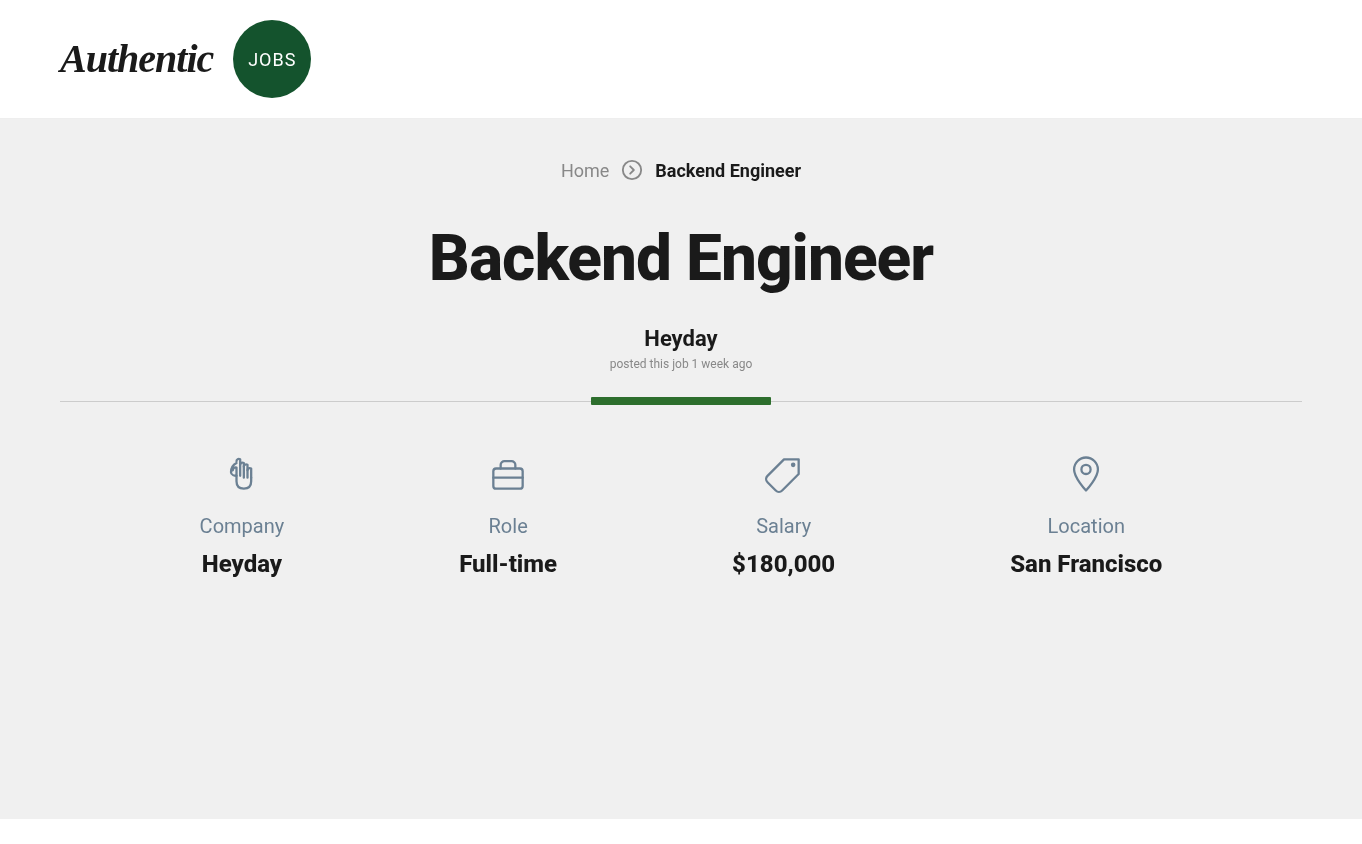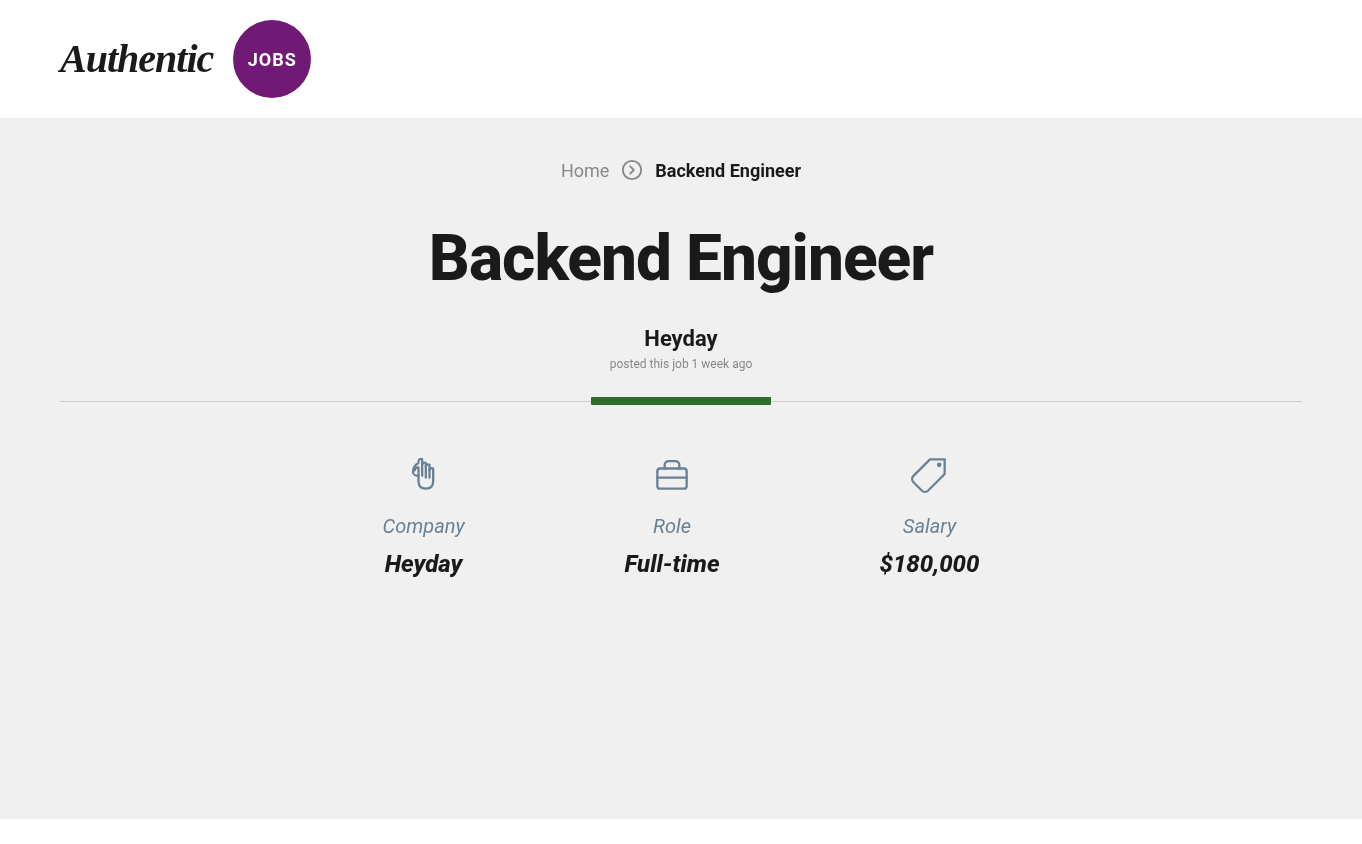--- a/index.html
+++ b/index.html
@@ -33,28 +33,28 @@
       font-style: italic;
       letter-spacing: -1px;
       line-height: 1;
       
       font-family: 'Brush Script MT', cursive, Georgia;
     }
 
     .logo-jobs-circle {
       width: 78px;
       height: 78px;
-      background: #701a75;
+      background: #14532d;
       border-radius: 50%;
       display: flex;
       align-items: center;
       justify-content: center;
       color: #fff;
       font-size: 18px;
-      font-weight: 700;
+      font-weight: 400;
       letter-spacing: 1px;
       text-transform: uppercase;
     }
 
     
     .main-content {
       background: #f0f0f0;
       min-height: 700px;
       padding: 0;
     }
@@ -143,23 +143,22 @@
       width: 180px;
       height: 8px;
       background: #2d6e2d;
       border-radius: 1px;
     }
 
     
     .info-cards {
       display: flex;
       justify-content: center;
-      gap: 0;
+      gap: 15px;
       padding: 50px 0;
-      font-style: italic;
     }
 
     .info-card {
       display: flex;
       flex-direction: column;
       align-items: center;
       gap: 12px;
       padding: 0 80px;
     }
 
@@ -257,16 +256,26 @@
       <div class="info-card-icon">
         <svg class="icon-svg" viewBox="0 0 48 48" fill="none" stroke="#6b8093" stroke-width="2.5" stroke-linecap="round" stroke-linejoin="round">
           <path d="M24 8 L40 8 L40 24 L22 42 C20 44 17 44 15 42 L6 33 C4 31 4 28 6 26 Z"></path>
           <circle cx="34" cy="14" r="2.5" fill="#6b8093" stroke="none"></circle>
         </svg>
       </div>
       <div class="info-card-label">Salary</div>
       <div class="info-card-value">$180,000</div>
     </div>
 
+    <div class="info-card">
+      <div class="info-card-icon">
+        <svg class="icon-svg" viewBox="0 0 48 48" fill="none" stroke="#6b8093" stroke-width="2.5" stroke-linecap="round" stroke-linejoin="round">
+          <path d="M24 6 C17 6 11 12 11 19 C11 28 24 42 24 42 C24 42 37 28 37 19 C37 12 31 6 24 6 Z"></path>
+          <circle cx="24" cy="19" r="5"></circle>
+        </svg>
+      </div>
+      <div class="info-card-label">Location</div>
+      <div class="info-card-value">San Francisco</div>
+    </div>
 
   </div>
 
 </main>
 
 </body></html>

